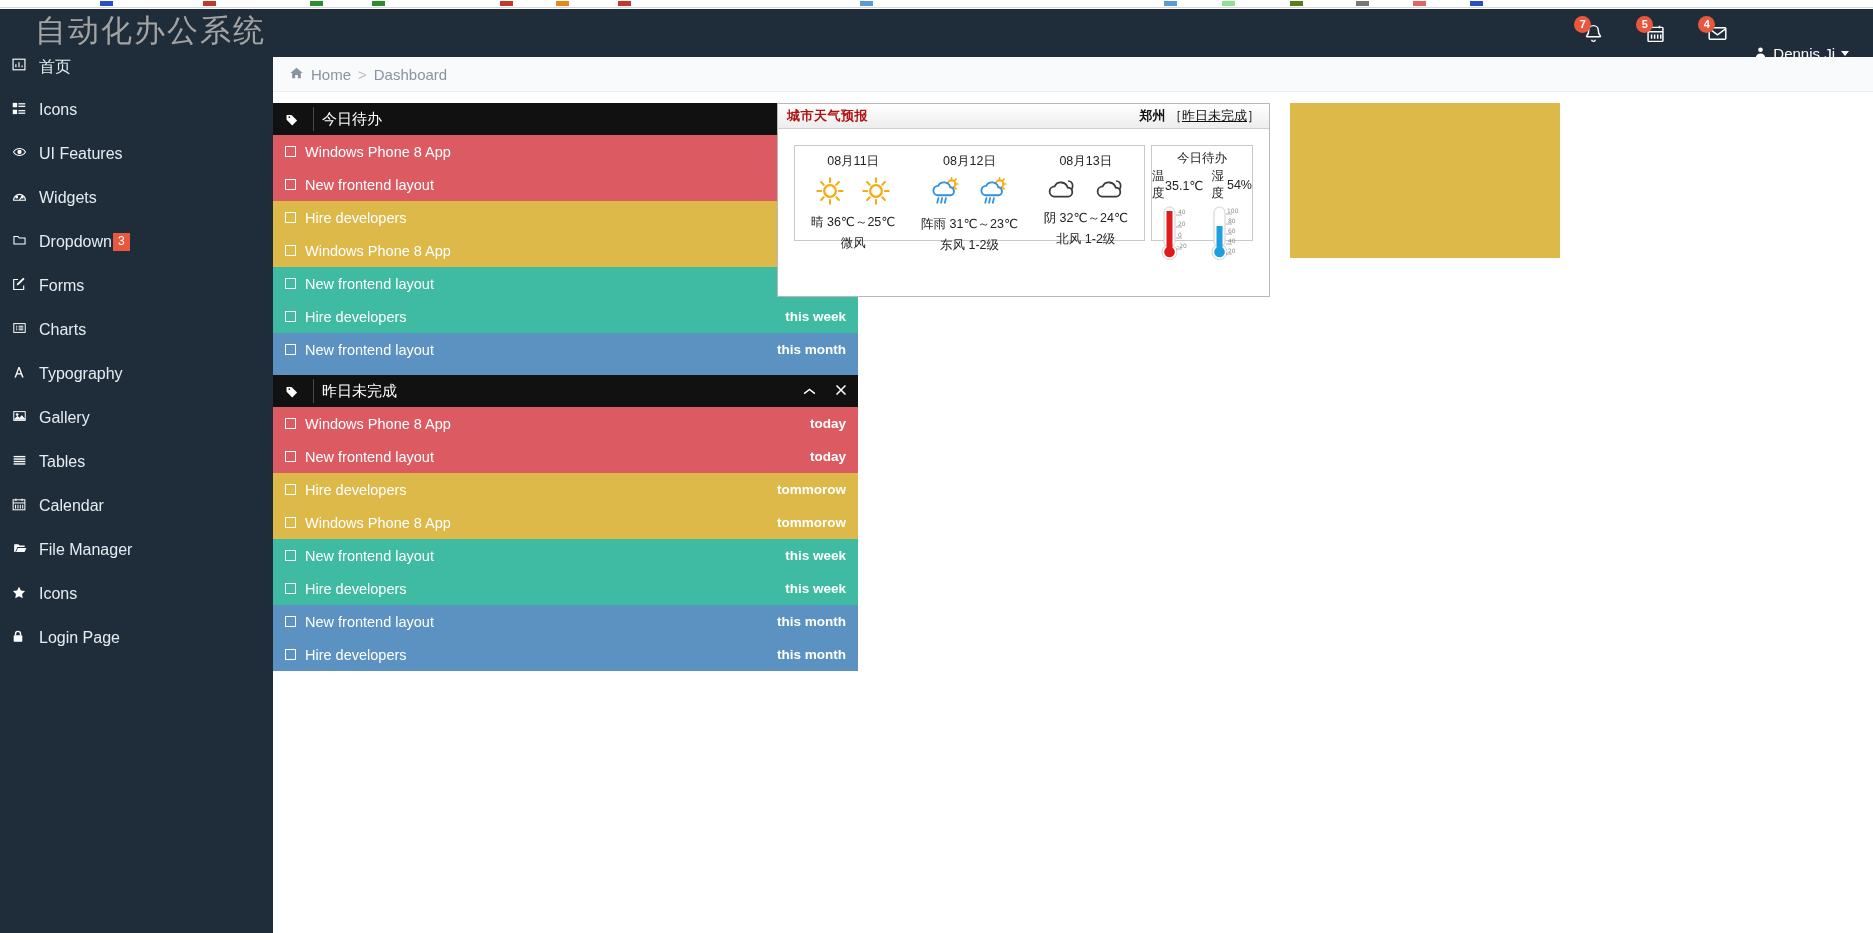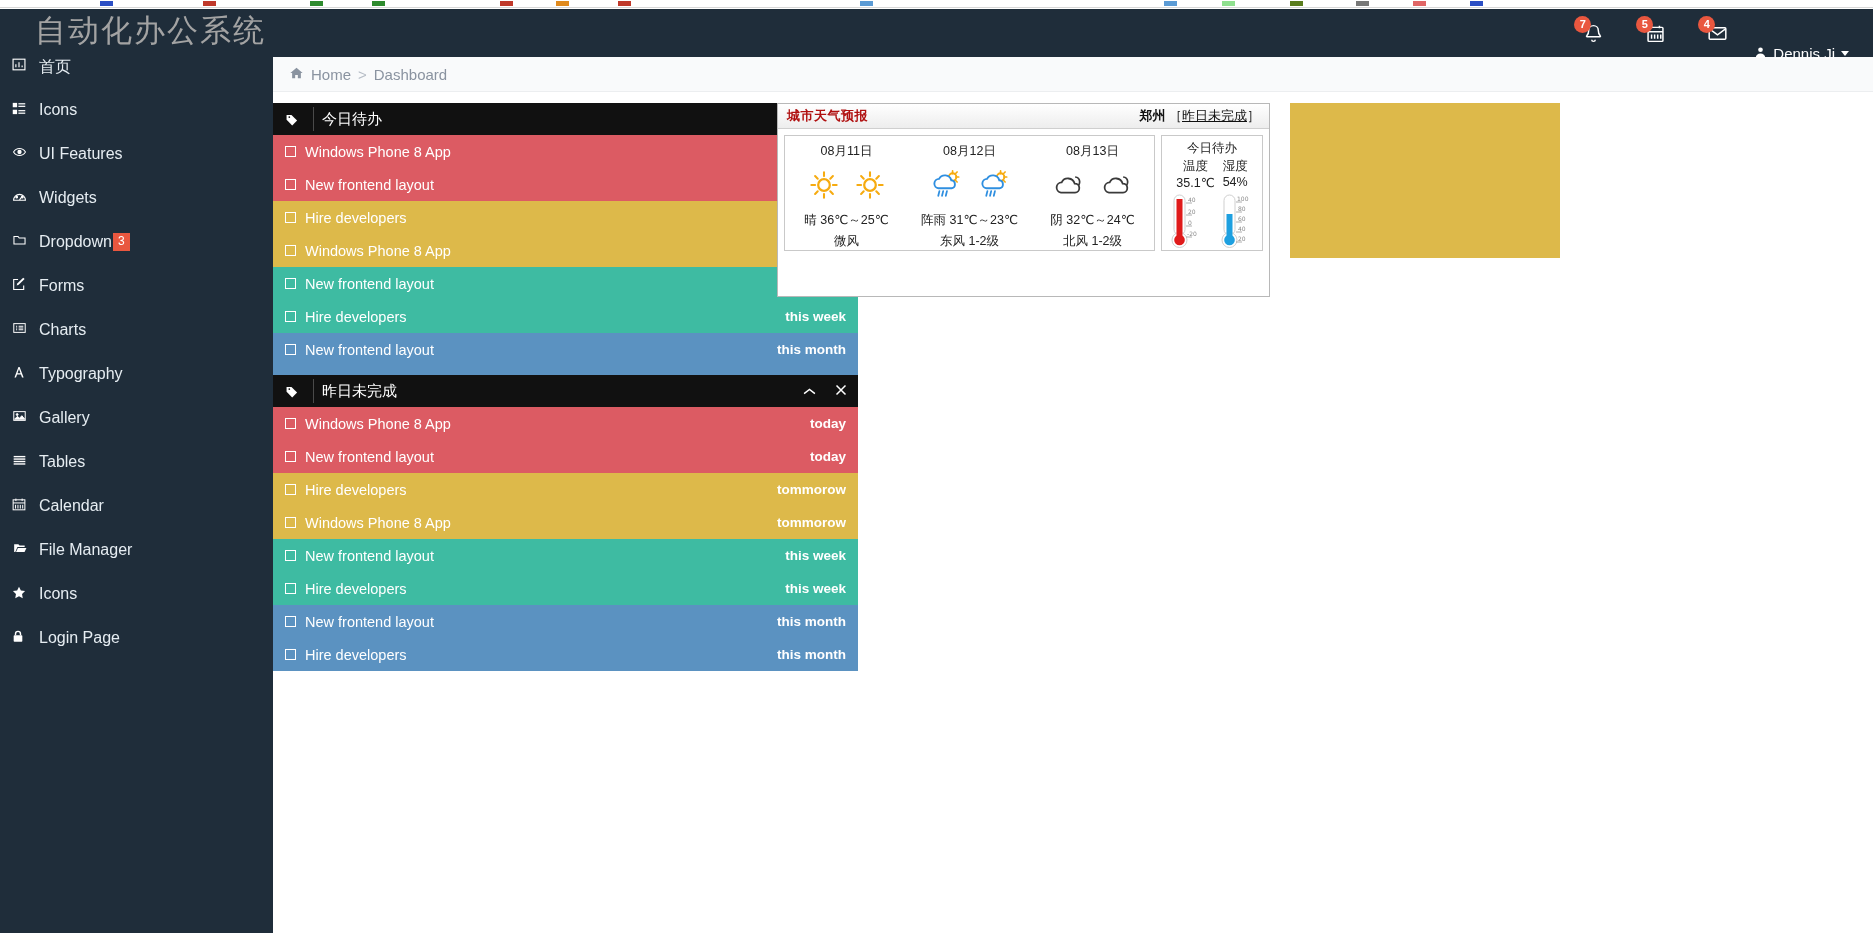--- a/index.html
+++ b/index.html
@@ -190,21 +190,21 @@
     background: linear-gradient(to bottom, #ffffff 0%, #ededed 100%);
     border-bottom: 1px solid #cfcfcf;
     display: flex; align-items: center;
     padding: 0 9px;
     font-size: 13px;
   }
   #weather-head .wtitle { color: #b01010; font-weight: bold; letter-spacing: .5px; }
   #weather-head .wcity { margin-left: auto; color: #111; font-weight: bold; }
   #weather-head .wcity .cust { font-weight: normal; }
   #weather-head .wcity .cust u { cursor: pointer; }
-  #weather-body { display: flex; padding: 6px; gap: 6px; height: 128px; }
+  #weather-body { display: flex; padding: 16px; gap: 6px; height: 128px; }
   #forecast {
     flex: 1 1 auto;
     border: 1px solid #c9c9c9;
     display: flex;
     align-items: stretch;
   }
   .fc-day {
     flex: 1 1 0;
     display: flex; flex-direction: column; align-items: center;
     padding-top: 7px;
@@ -216,21 +216,21 @@
   .fc-day .fc-wind { margin-top: 4px; }
   #current {
     width: 102px;
     border: 1px solid #c9c9c9;
     display: flex; flex-direction: column; align-items: center;
     padding-top: 4px;
     font-size: 12.5px; color: #222;
   }
   #current .cur-title { margin-bottom: 1px; }
   #current .cur-cols { display: flex; gap: 8px; }
-  #current .cur-col { display: flex; flex-direction: column; align-items: center; }
+  #current .cur-col { display: flex; align-items: center; }
   #current .cur-lbl { font-size: 12.5px; }
   #current .cur-val { font-size: 12.5px; }
   #current .cur-thermos { display: flex; gap: 8px; margin-top: 2px; }
 
   
   #yellow-panel {
     position: absolute;
     left: 1017px; top: 46px;
     width: 270px; height: 155px;
     background: #ddb94a;

